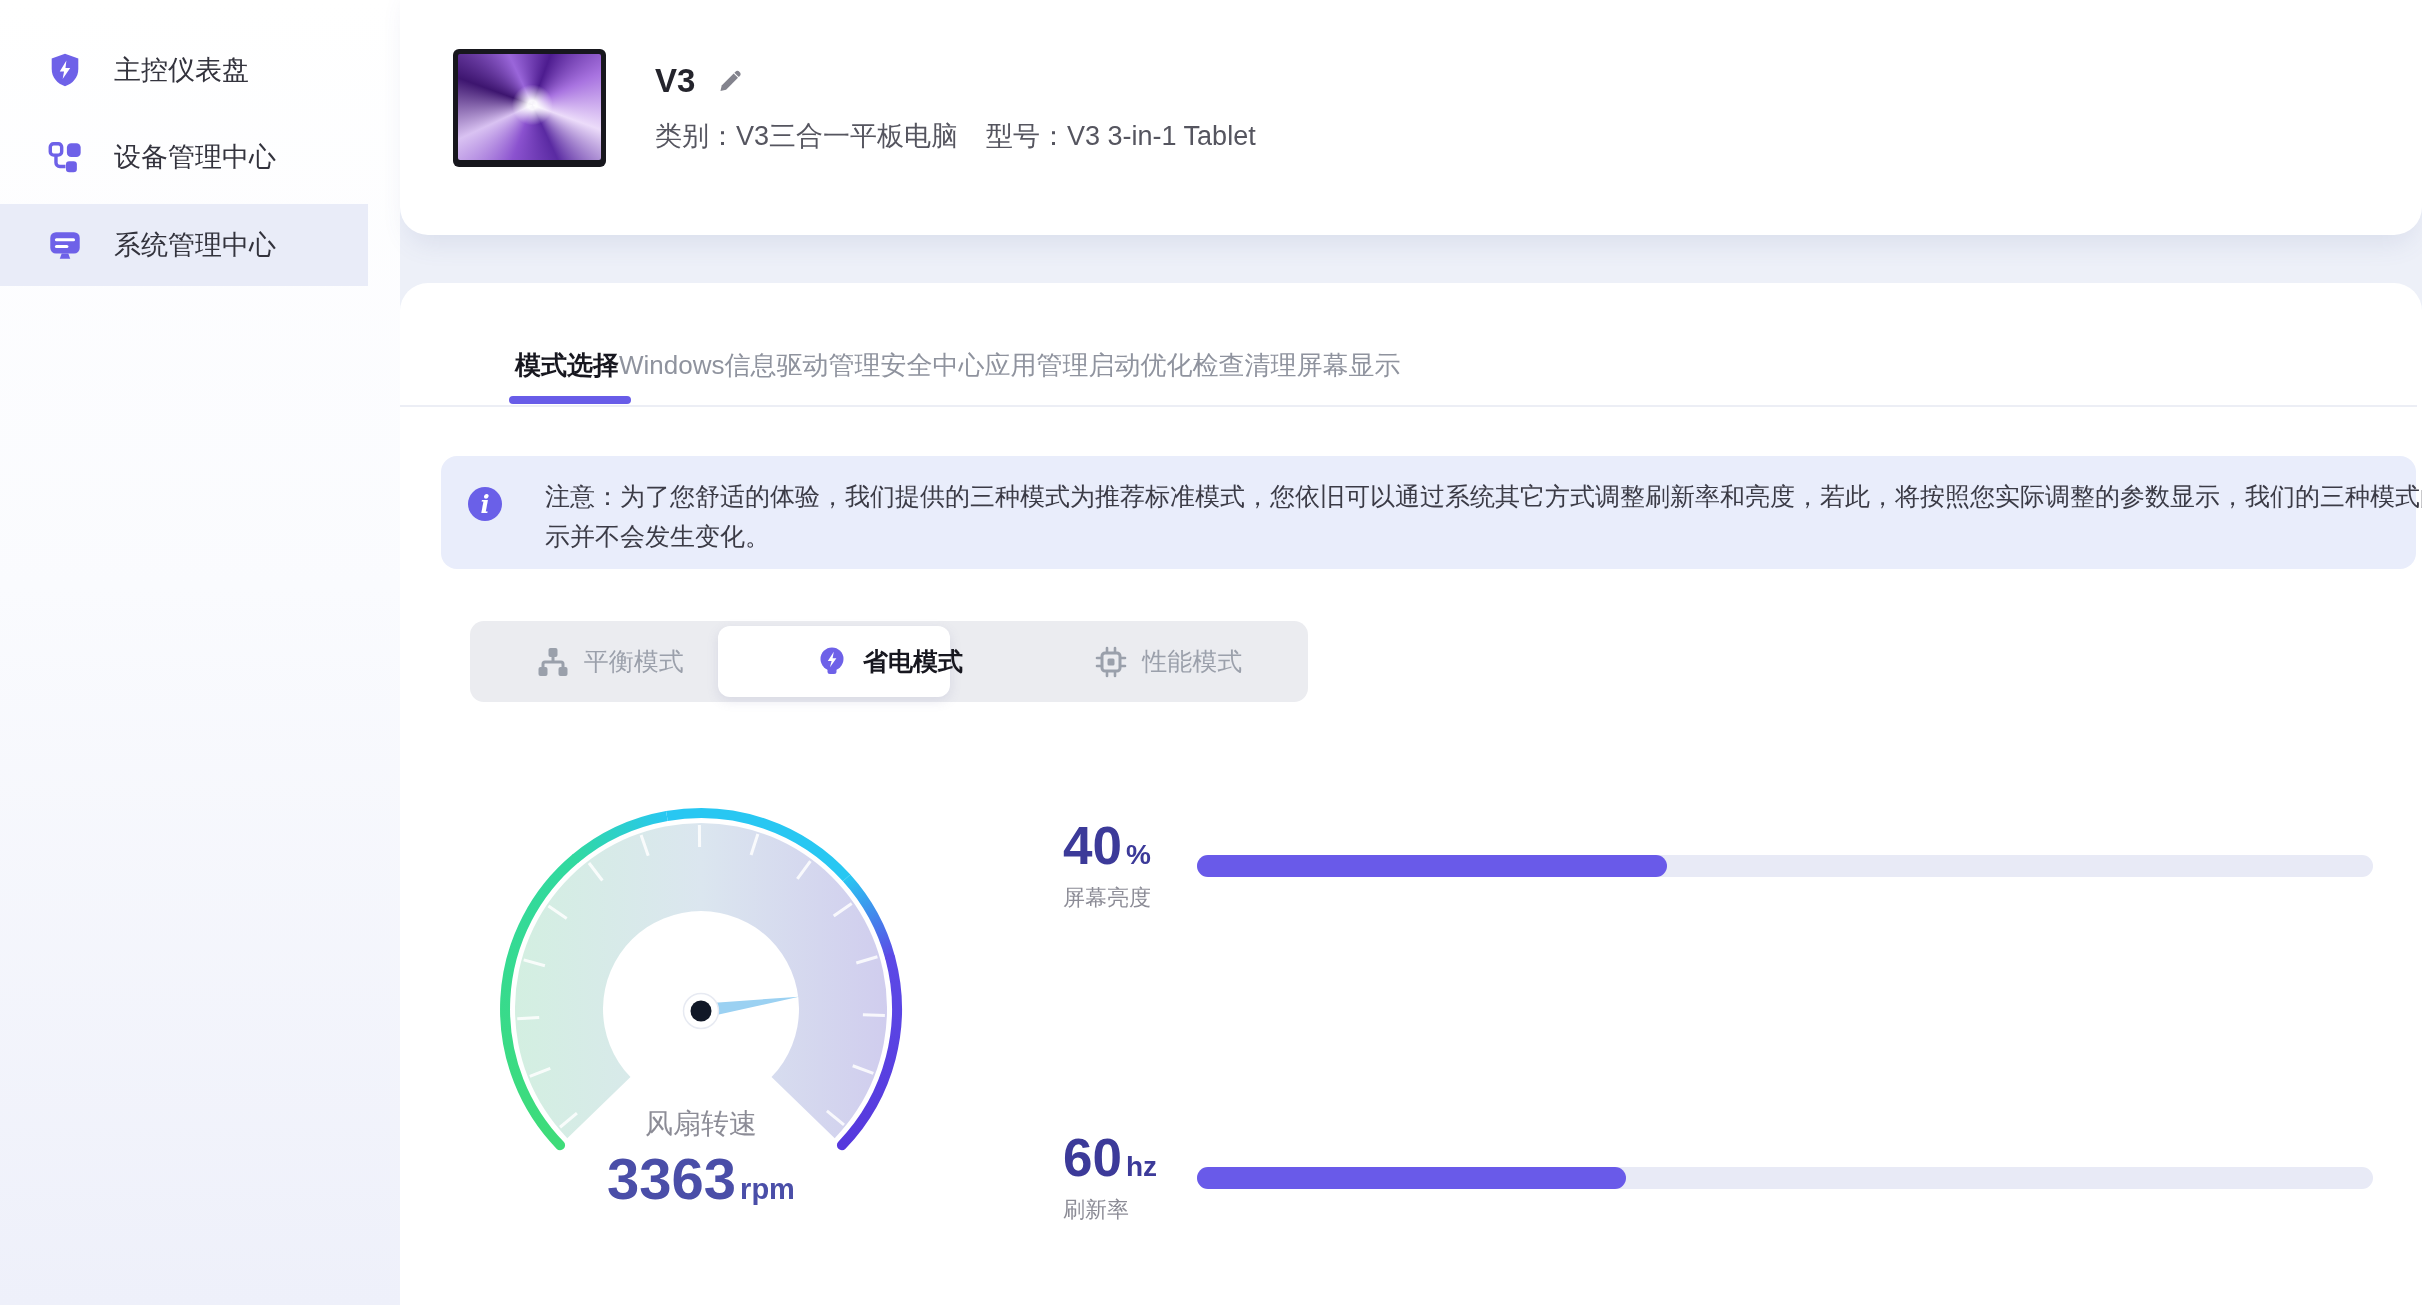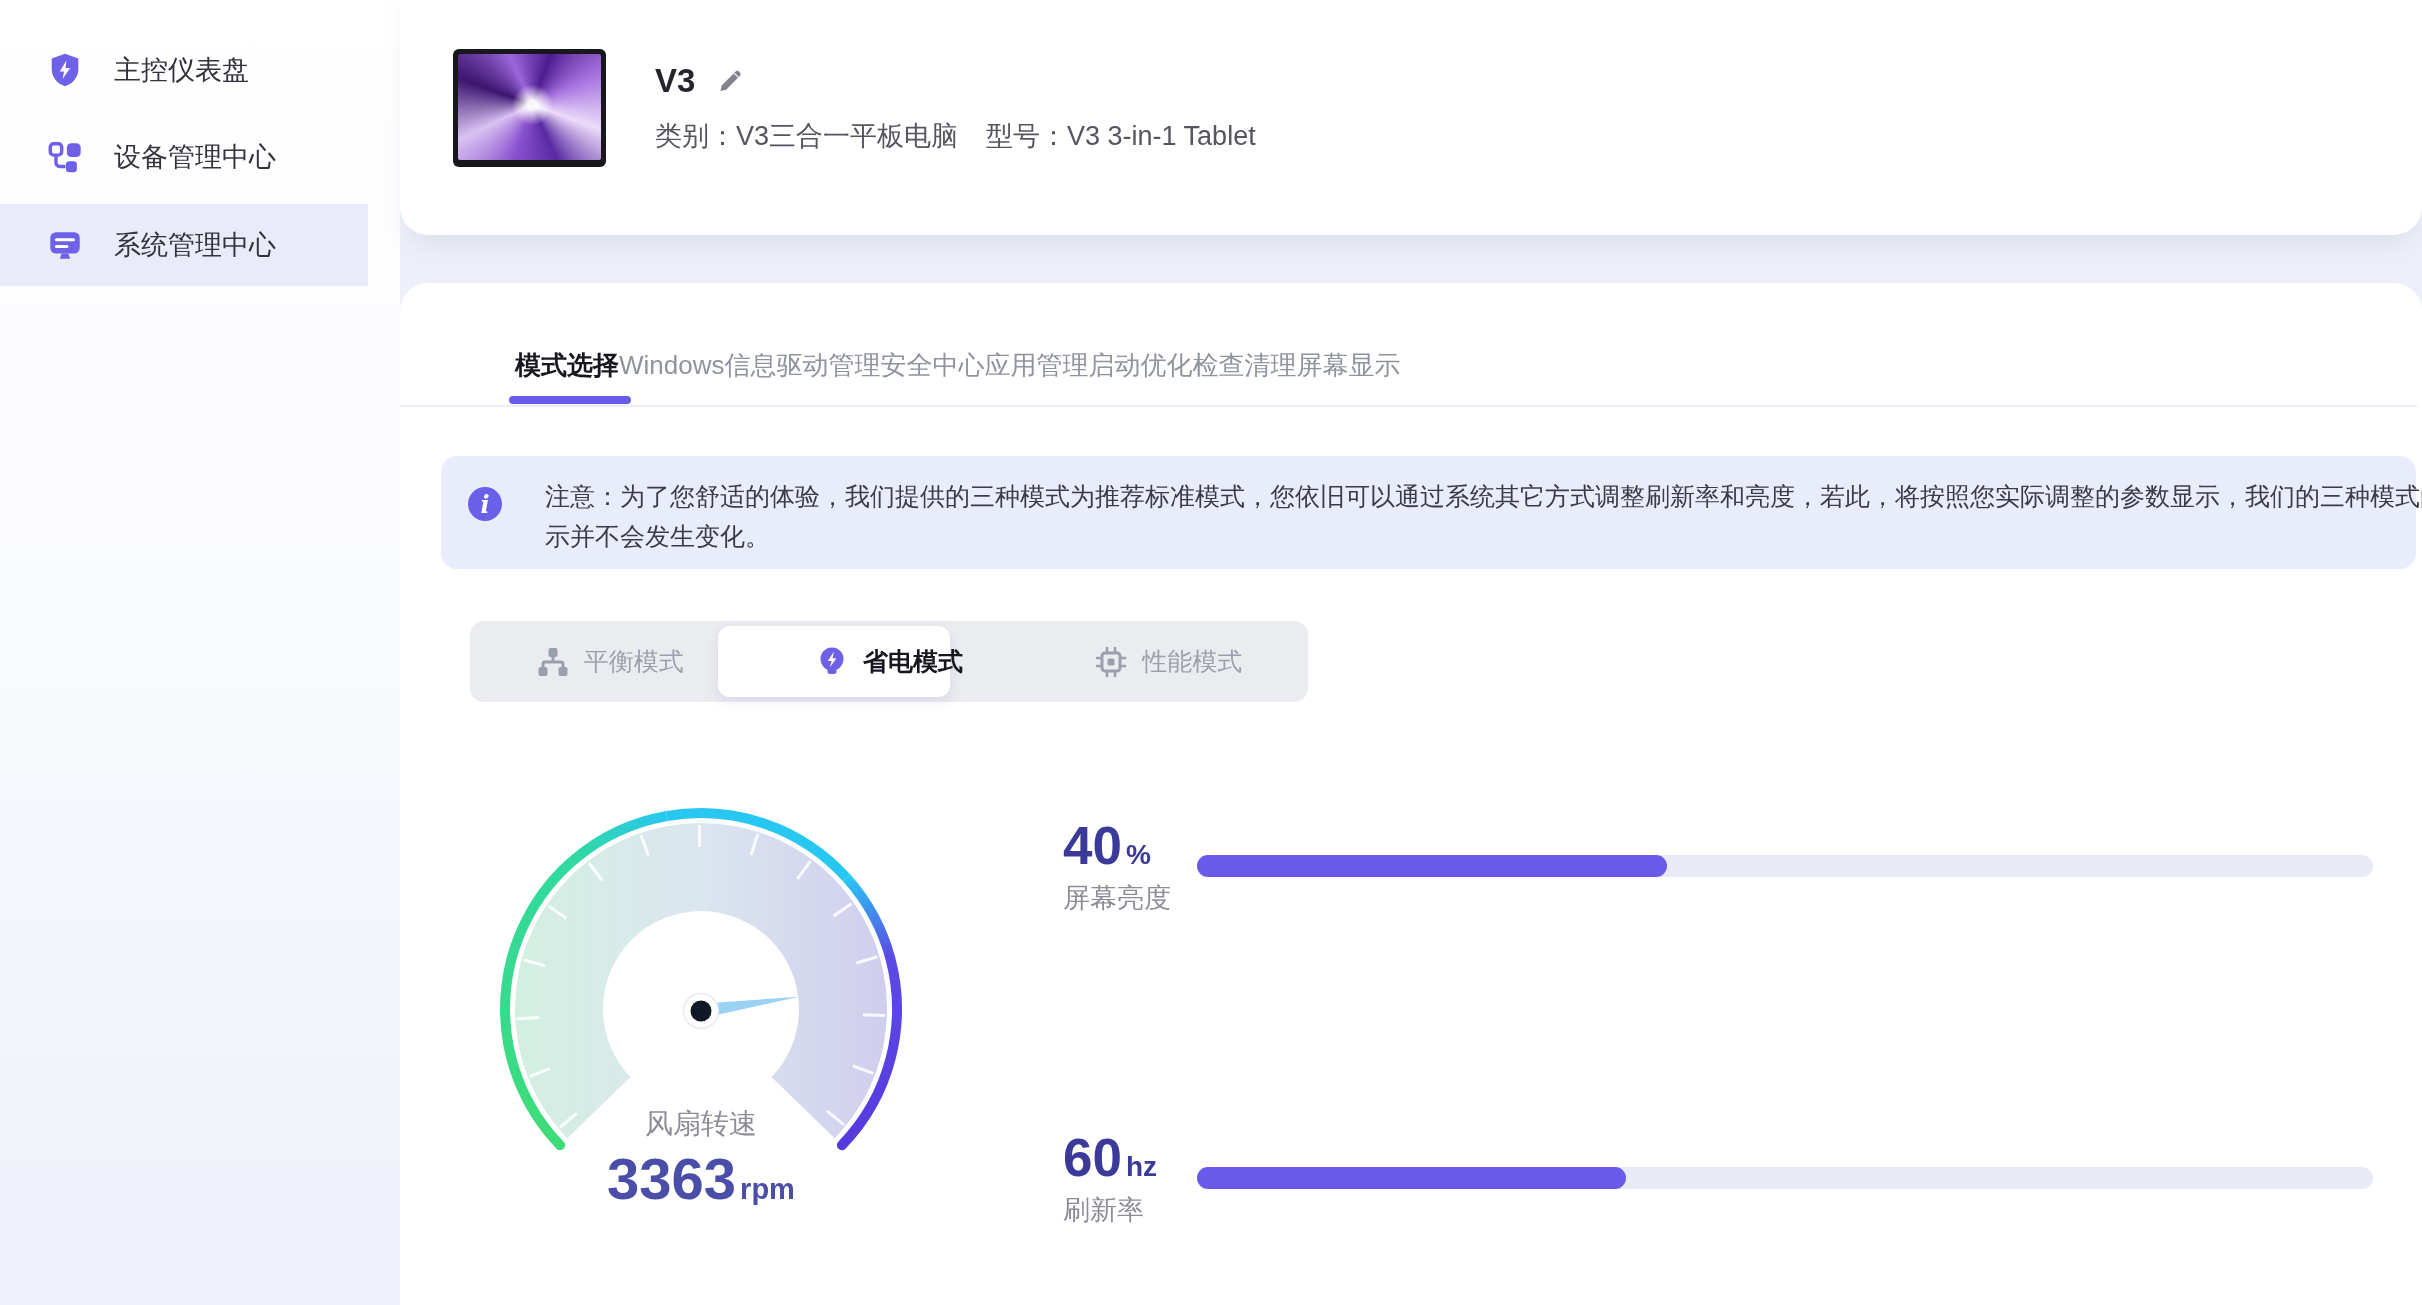--- a/index.html
+++ b/index.html
@@ -117,21 +117,21 @@
     color:var(--gauge-value,#4a4ea8);
   }
   .gauge-value .v { font-size:58px; font-weight:700; }
   .gauge-value .u { font-size:29px; font-weight:600; }
 
   
   .metric { position:absolute; left:663px; width:1330px; height:112px; }
   .metric .num { position:absolute; left:0; top:0; height:58px; display:flex; align-items:baseline; gap:4px; color:var(--metric-value,#3c3a99); }
   .metric .num .v { font-size:53px; font-weight:600; line-height:58px; }
   .metric .num .u { font-size:28px; font-weight:600; }
-  .metric .lbl { position:absolute; left:0; top:64px; font-size:27px; line-height:34px; color:var(--text-gray,#8c8c96); }
+  .metric .lbl { position:absolute; left:0; top:64px; font-size:22px; line-height:34px; color:var(--text-gray,#8c8c96); }
   .metric .bar {
     position:absolute; left:134px; top:38px; width:1176px; height:22px;
     background:var(--bar-track,#e8eaf6); border-radius:11px;
   }
   .metric .fill {
     position:absolute; left:0; top:0; height:22px; border-radius:11px;
     background:var(--bar-fill,#695ae9);
   }
   .m1 { top:534px; } .m2 { top:690px; } .m3 { top:846px; }
 </style>

